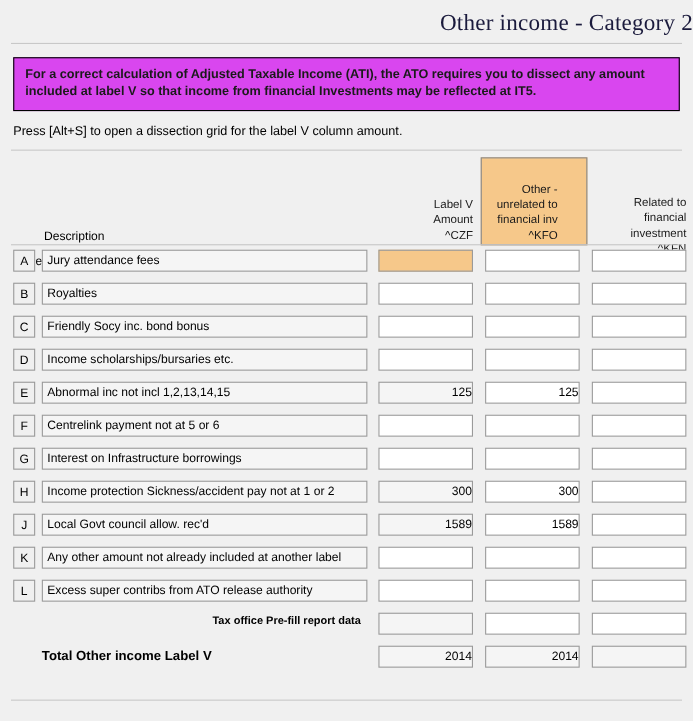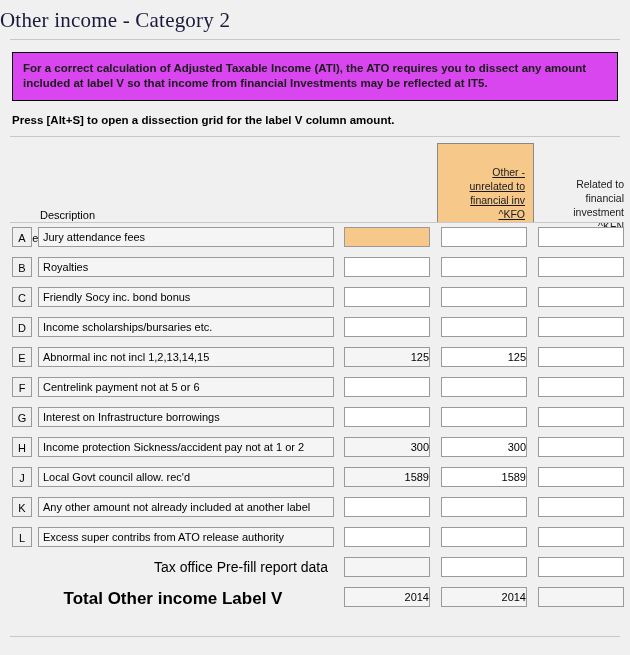--- a/index.html
+++ b/index.html
@@ -15,21 +15,21 @@
     color: #000;
     overflow: hidden;
   }
   #page {
     position: relative;
     width: 630px;
     height: 655px;
     background: #f0f0f0;
   }
   .title {
-    text-align: left;
+    text-align: right;
     font-size: 21px;
     color: #1a1a3c;
     padding-top: 8px;
     padding-bottom: 6px;
     font-family: "Liberation Serif", serif;
     letter-spacing: 0.2px;
   }
   .hr {
     height: 1px;
     background: #c8c8c8;
@@ -41,21 +41,21 @@
     border: 1px solid #000;
     padding: 8px 10px 9px 10px;
     font-size: 11.5px;
     line-height: 15px;
     font-weight: bold;
     color: #1a1a1a;
   }
   .press-line {
     margin: 13px 12px 0 12px;
     font-size: 11.5px;
-    font-weight: bold;
+    font-weight: normal;
   }
   .hr2 {
     height: 1px;
     background: #c8c8c8;
     margin: 10px 10px 0 10px;
   }
 
   
   .headers {
     position: relative;
@@ -78,24 +78,23 @@
     font-size: 10.5px;
     line-height: 14px;
     color: #1a1a1a;
   }
   .hdr-labelv {
     left: 344px;
     top: 36px;
     width: 86px;
   }
   .hdr-other {
-    left: 437px;
+    left: 419px;
     top: 22px;
     width: 88px;
-    text-decoration: underline;
   }
   .hdr-related {
     left: 538px;
     top: 22px;
     width: 86px;
     margin-top: 12px;
   }
   .hdr-code {
     position: absolute;
     left: 12px;
@@ -178,31 +177,32 @@
   .amt-v { left: 344px; width: 86px; }
   .amt-o { left: 441px; width: 86px; }
   .amt-r { left: 538px; width: 86px; }
 
   .prefill-label {
     position: absolute;
     left: 38px;
     top: 4px;
     width: 296px;
     text-align: right;
-    font-size: 14px;
+    font-size: 10px;
     padding-right: 6px;
     box-sizing: border-box;
+    font-weight: bold;
   }
   .total-label {
     position: absolute;
     left: 38px;
     top: 4px;
     width: 296px;
-    text-align: center;
-    font-size: 17px;
+    text-align: left;
+    font-size: 12px;
     font-weight: bold;
     padding-right: 26px;
     box-sizing: border-box;
   }
   .bottom-rule {
     position: absolute;
     left: 10px;
     right: 10px;
     bottom: 18px;
     height: 1px;
@@ -218,20 +218,25 @@
   <div class="hr"></div>
 
   <div class="notice">For a correct calculation of Adjusted Taxable Income (ATI), the ATO requires you to dissect any amount included at label V so that income from financial Investments may be reflected at IT5.</div>
 
   <div class="press-line">Press [Alt+S] to open a dissection grid for the label V column amount.</div>
   <div class="hr2"></div>
 
   <div class="headers">
     <div class="col-highlight"></div>
 
+    <div class="hdr hdr-labelv">
+      <div>Label V</div>
+      <div>Amount</div>
+      <div>^CZF</div>
+    </div>
 
     <div class="hdr hdr-other">
       <div>Other -</div>
       <div>unrelated to</div>
       <div>financial inv</div>
       <div>^KFO</div>
     </div>
 
     <div class="hdr hdr-related">
       <div>Related to</div>

